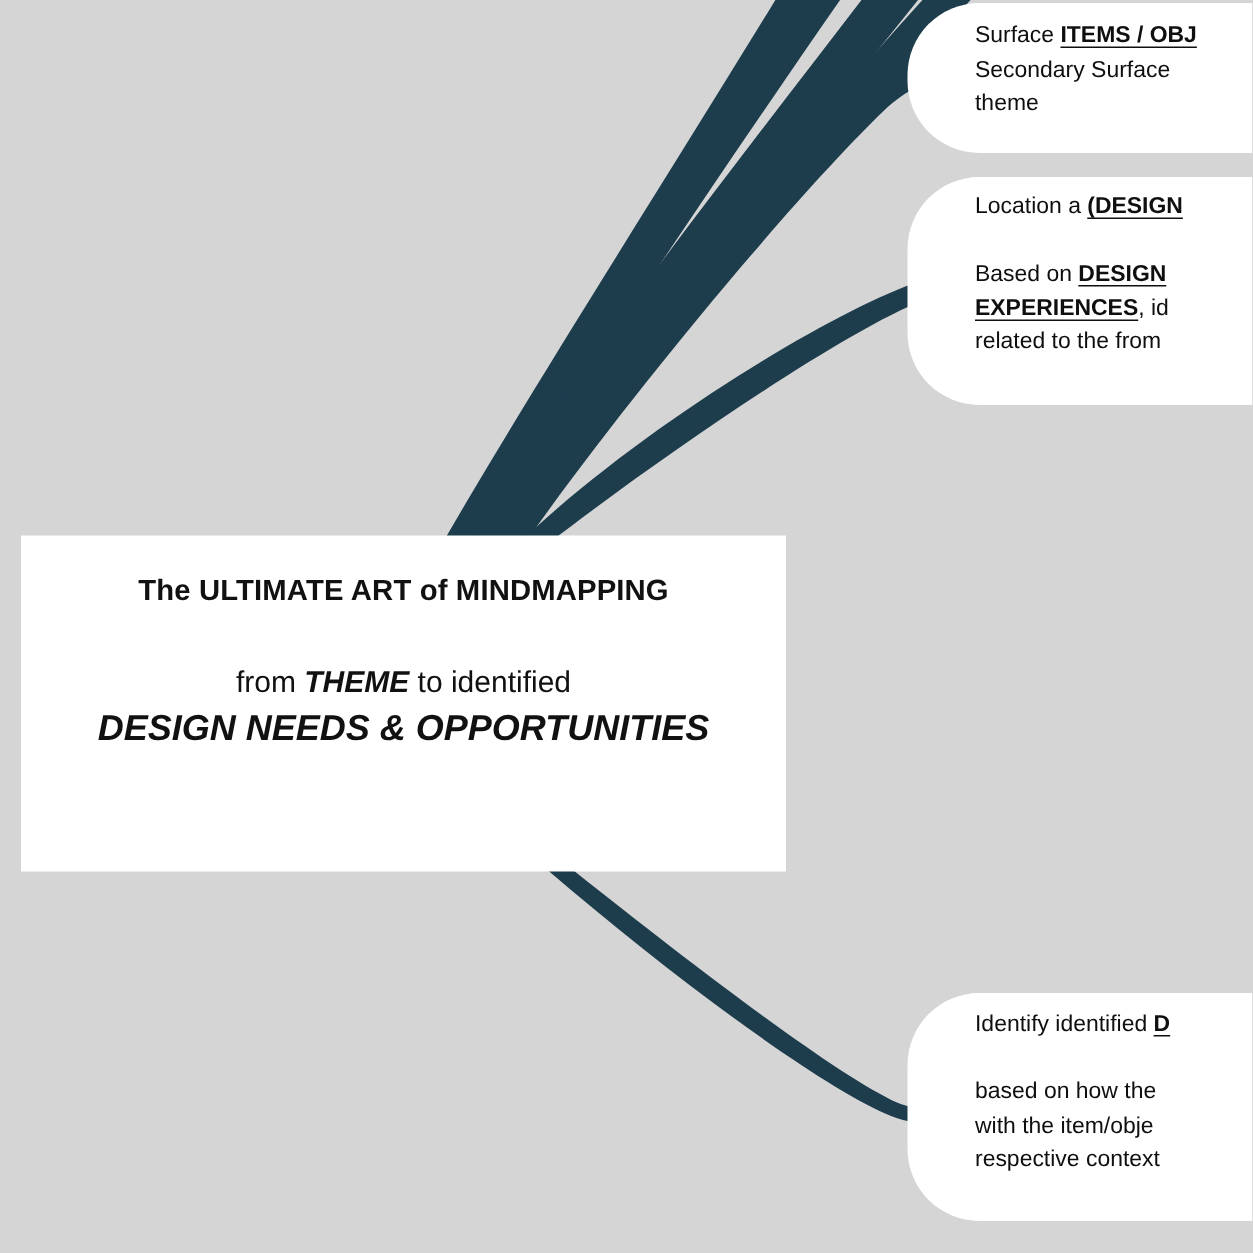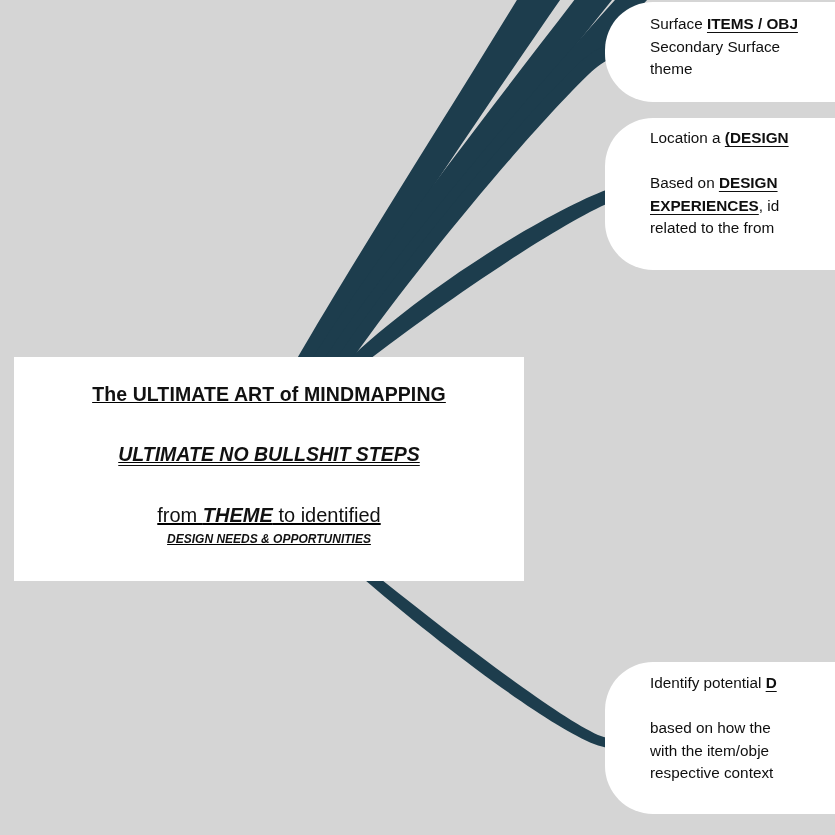--- a/index.html
+++ b/index.html
@@ -34,21 +34,20 @@
     width: 510px;
     height: 224px;
     background: #ffffff;
     box-sizing: border-box;
     padding: 22px 26px 20px 26px;
     display: flex;
     flex-direction: column;
     align-items: center;
     justify-content: flex-start;
     z-index: 5;
-    text-decoration: underline;
   }
   .central-line1 {
     font-size: 19.5px;
     font-weight: bold;
     color: #111111;
     letter-spacing: .1px;
     margin-top: 4px;
     white-space: nowrap;
   }
   .central-line2 {
@@ -66,21 +65,21 @@
     color: #111111;
     margin-top: 38px;
     text-align: center;
     white-space: nowrap;
   }
   .central-line3 .em {
     font-weight: bold;
     font-style: italic;
   }
   .central-line4 {
-    font-size: 12px;
+    font-size: 24px;
     font-weight: bold;
     font-style: italic;
     color: #111111;
     margin-top: 5px;
     white-space: nowrap;
   }
 
   
   .bubble {
     position: absolute;
@@ -170,21 +169,20 @@
                C 470,650 560,718 598,735
                C 620,744 634,736 650,736
                L 650,747
                C 634,747 621,754 594,744
                C 550,726 455,657 365,580 Z"></path>
     </g>
   </svg>
 
   <div id="central-node">
     <div class="central-line1">The ULTIMATE ART of MINDMAPPING</div>
-    <div class="central-line2">ULTIMATE NO BULLSHIT STEPS</div>
     <div class="central-line3">
       <span>from </span><span class="em">THEME</span><span> to identified</span>
     </div>
     <div class="central-line4">DESIGN NEEDS &amp; OPPORTUNITIES</div>
   </div>
 
   <div class="bubble" id="bubble-items">
     <div class="bubble-text">
         <p><span>Surface </span><span class="u-bold">ITEMS / OBJ</span></p>
         <p><span>Secondary Surface</span></p>
@@ -197,21 +195,21 @@
         <p><span>Location a </span><span class="u-bold">(DESIGN</span></p>
         <div class="gap"></div>
         <p><span>Based on </span><span class="u-bold">DESIGN</span></p>
         <p><span class="u-bold">EXPERIENCES</span><span>, id</span></p>
         <p><span>related to the from</span></p>
       </div>
   </div>
 
   <div class="bubble" id="bubble-needs">
     <div class="bubble-text">
-        <p><span>Identify potential </span><span class="u-bold">D</span></p>
+        <p><span>Identify identified </span><span class="u-bold">D</span></p>
         <div class="gap"></div>
         <p><span>based on how the</span></p>
         <p><span>with the item/obje</span></p>
         <p><span>respective context</span></p>
       </div>
   </div>
 
 </div>
 
 </body></html>

